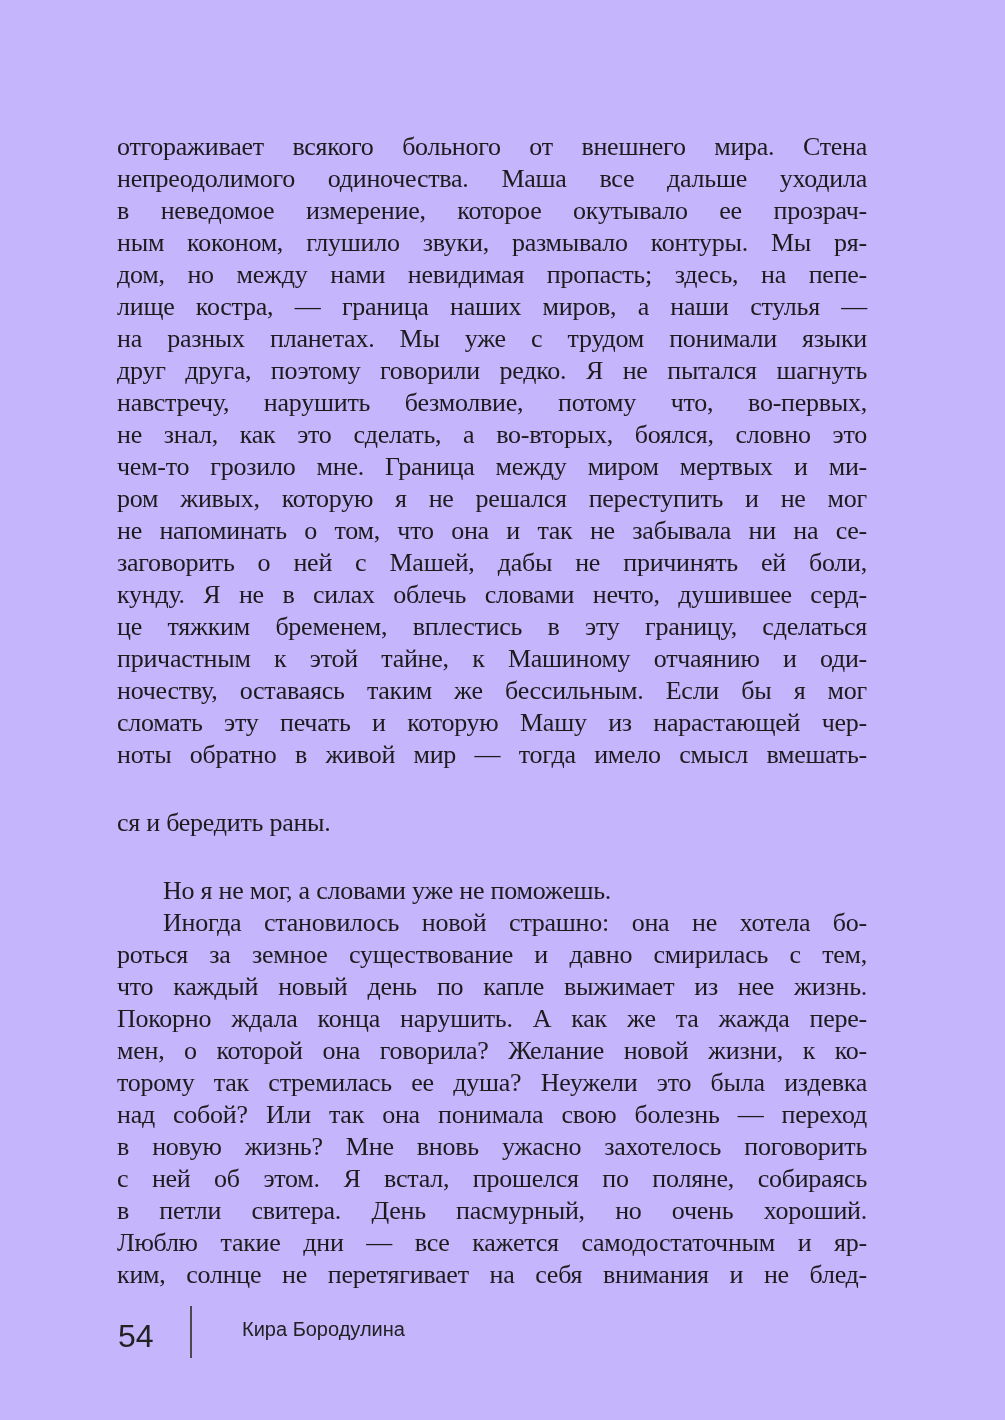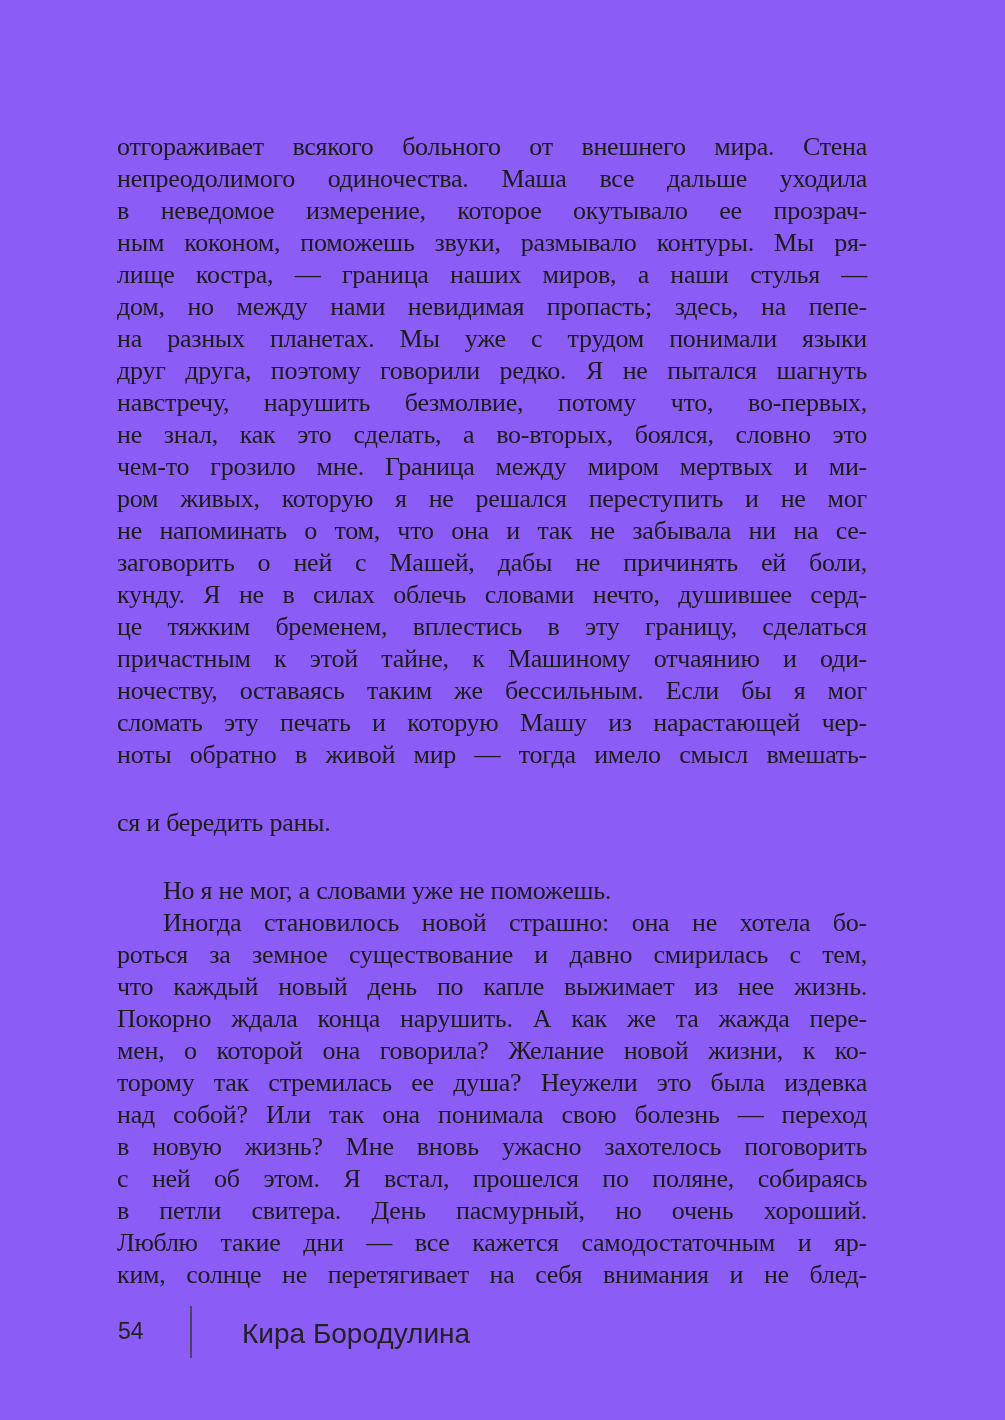--- a/index.html
+++ b/index.html
@@ -4,21 +4,21 @@
 <style>
   html, body {
     margin: 0;
     padding: 0;
     background: #ffffff;
   }
   .page {
     position: relative;
     width: 1005px;
     height: 1420px;
-    background: #8b5cf6;
+    background: #c4b5fd;
     overflow: hidden;
   }
   .text-block {
     position: absolute;
     left: 117px;
     top: 131px;
     width: 750px;
     font-family: "Liberation Serif", serif;
     font-size: 26px;
     line-height: 32px;
@@ -40,54 +40,54 @@
     margin-top: 36px;
   }
   .line.indent {
     padding-left: 46px;
   }
   .page-number {
     position: absolute;
     left: 118px;
     top: 1318px;
     font-family: "Liberation Sans", sans-serif;
-    font-size: 23px;
+    font-size: 32px;
     color: #222222;
   }
   .footer-divider {
     position: absolute;
     left: 190px;
     top: 1306px;
     width: 2px;
     height: 52px;
     background: #4a4a4a;
   }
   .footer-author {
     position: absolute;
     left: 242px;
     top: 1318px;
     font-family: "Liberation Sans", sans-serif;
-    font-size: 28px;
+    font-size: 20px;
     color: #222222;
   }
 </style>
 </head>
 <body>
 
 <div class="page">
 
   <main class="text-block">
 
     <p class="para">
       <span class="line">отгораживает всякого больного от внешнего мира. Стена</span>
       <span class="line">непреодолимого одиночества. Маша все дальше уходила</span>
       <span class="line">в неведомое измерение, которое окутывало ее прозрач-</span>
-      <span class="line">ным коконом, поможешь звуки, размывало контуры. Мы ря-</span>
+      <span class="line">ным коконом, глушило звуки, размывало контуры. Мы ря-</span>
+      <span class="line">дом, но между нами невидимая пропасть; здесь, на пепе-</span>
       <span class="line">лище костра, — граница наших миров, а наши стулья —</span>
-      <span class="line">дом, но между нами невидимая пропасть; здесь, на пепе-</span>
       <span class="line">на разных планетах. Мы уже с трудом понимали языки</span>
       <span class="line">друг друга, поэтому говорили редко. Я не пытался шагнуть</span>
       <span class="line">навстречу, нарушить безмолвие, потому что, во-первых,</span>
       <span class="line">не знал, как это сделать, а во-вторых, боялся, словно это</span>
       <span class="line">чем-то грозило мне. Граница между миром мертвых и ми-</span>
       <span class="line">ром живых, которую я не решался переступить и не мог</span>
       <span class="line">не напоминать о том, что она и так не забывала ни на се-</span>
       <span class="line">заговорить о ней с Машей, дабы не причинять ей боли,</span>
       <span class="line">кунду. Я не в силах облечь словами нечто, душившее серд-</span>
       <span class="line">це тяжким бременем, вплестись в эту границу, сделаться</span>

